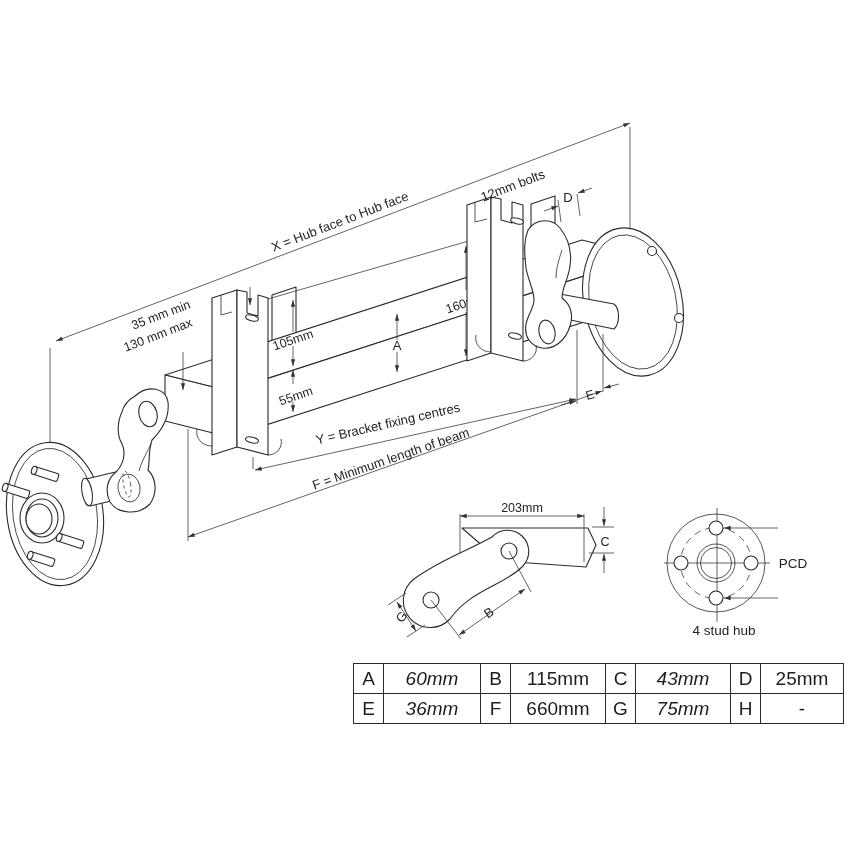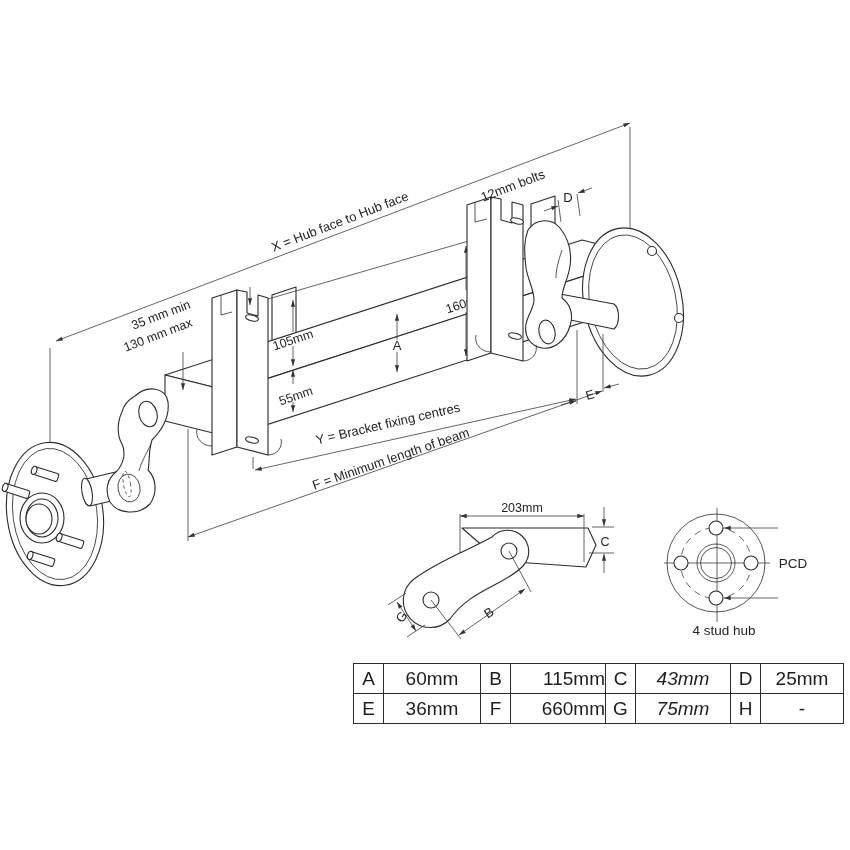--- a/index.html
+++ b/index.html
@@ -10,21 +10,21 @@
   .part{fill:#ffffff;stroke:#2b2b2b;stroke-width:1.1;stroke-linejoin:round;}
   .partthin{fill:none;stroke:#2b2b2b;stroke-width:0.8;}
   .dim{fill:none;stroke:#3c3c3c;stroke-width:0.8;}
   .dimtxt{font-size:12.5px;}
   .lettertxt{font-size:13px;}
   .spec-table{position:absolute;left:353px;top:663px;}
   .spec-table table{border-collapse:collapse;background:#fff;color:#1d1d1d;
                     font-size:19px;font-family:"Liberation Sans",sans-serif;}
   .spec-table td{border:1px solid #2b2b2b;text-align:center;height:29px;padding:0;}
   .spec-table td.k{width:29px;}
-  .spec-table td.v1{width:96px;} .spec-table td.v2{width:94px;text-align:right;}
+  .spec-table td.v1{width:96px;font-style:italic;} .spec-table td.v2{width:94px;}
   .spec-table td.v3{width:94px;font-style:italic;} .spec-table td.v4{width:82px;margin-left:12px;}
 </style>
 </head>
 <body>
 
 <div id="stage">
 
 <svg width="850" height="850" viewBox="0 0 850 850">
   <defs>
     <marker id="arr" viewBox="0 0 10 10" refX="9.4" refY="5" markerWidth="9.5" markerHeight="9.5" orient="auto-start-reverse">

